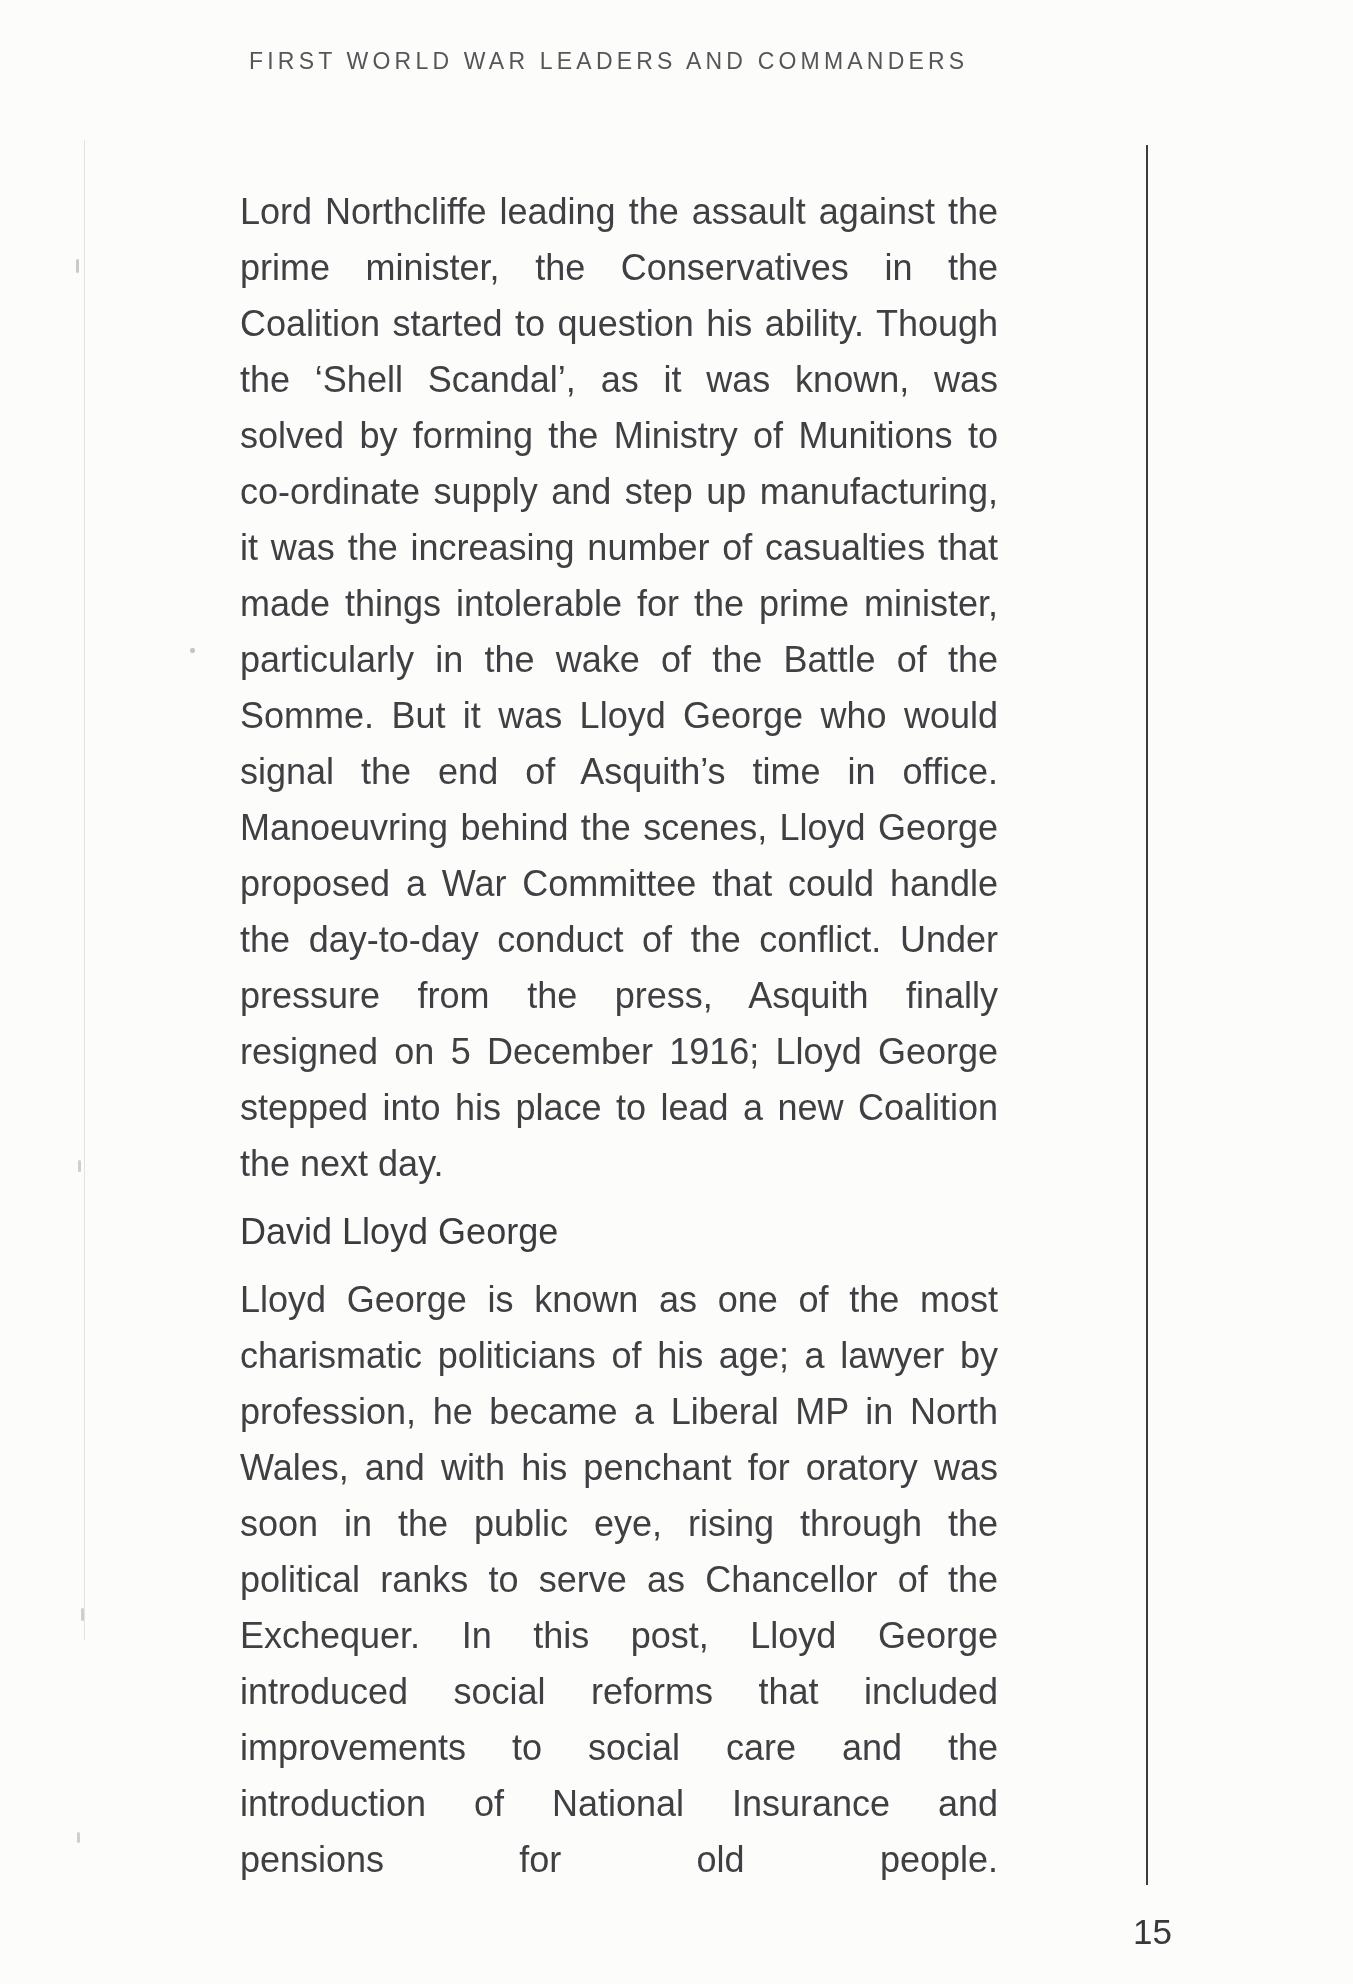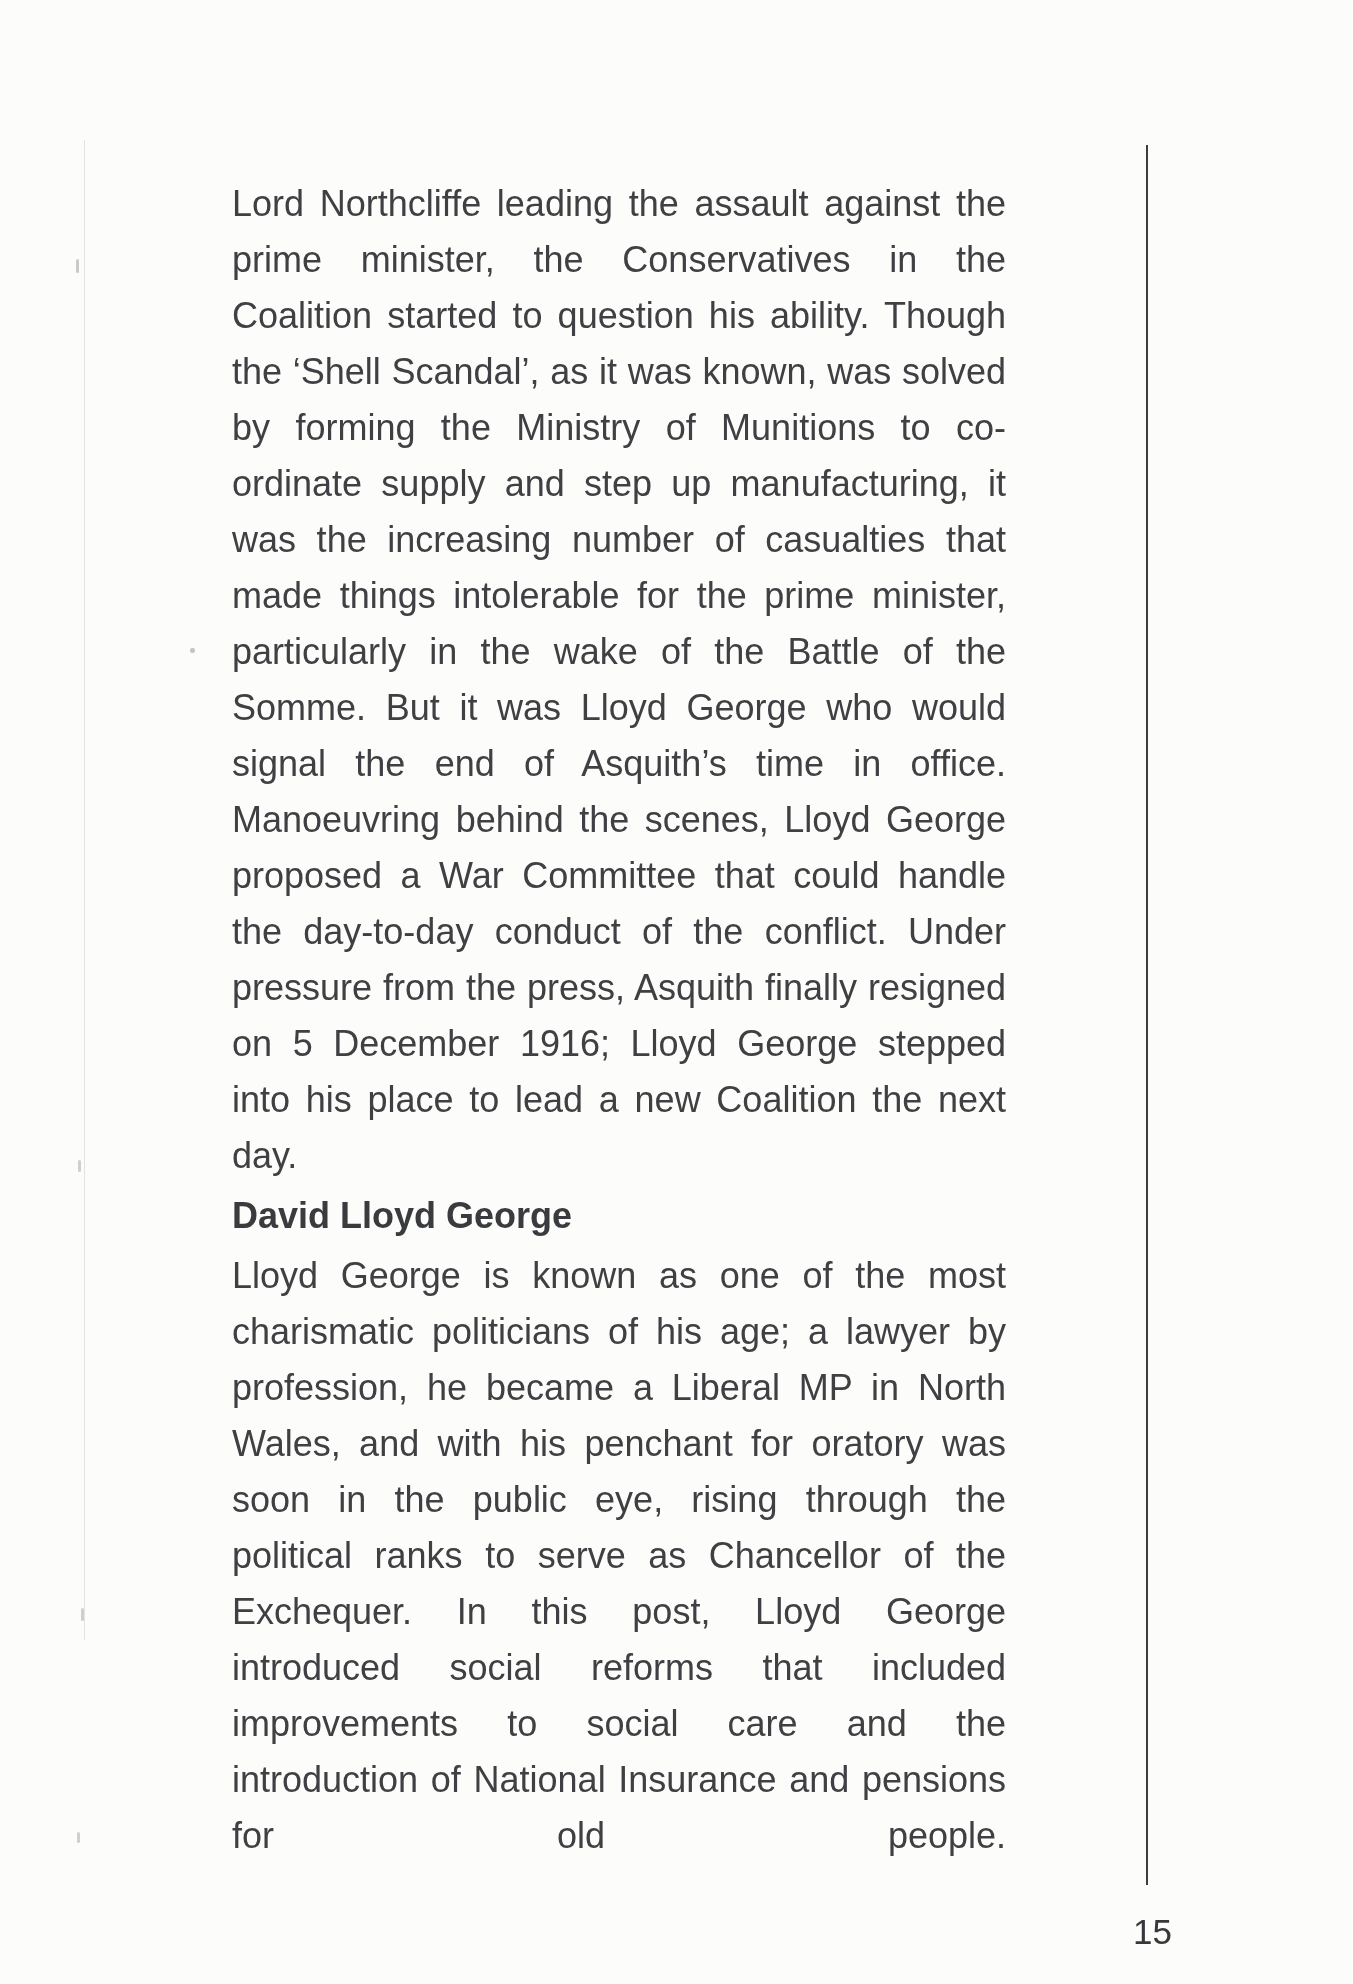--- a/index.html
+++ b/index.html
@@ -46,27 +46,27 @@
     position: absolute;
     left: 228px;
     top: 172px;
     width: 782px;
     color: #404044;
     font-size: 36px;
     line-height: 56px;
     text-align: justify;
   }
   .content p {
-    margin: 4px;
+    margin: 12px;
   }
   .section-heading {
     margin: 56px 0 0 0;
     font-size: 36px;
     line-height: 56px;
-    font-weight: 700;
+    font-weight: 400;
     color: #3a3b3f;
     text-align: left;
   }
   .justify-last {
     text-align-last: justify;
   }
   .page-number {
     position: absolute;
     left: 1133px;
     top: 1912px;
@@ -82,20 +82,21 @@
   .speck-2 { left: 190px; top: 648px;  width: 5px; height: 5px;  opacity: .5;  }
   .speck-3 { left: 78px;  top: 1160px; width: 3px; height: 12px; opacity: .4;  }
   .speck-4 { left: 81px;  top: 1608px; width: 3px; height: 13px; opacity: .4;  }
   .speck-5 { left: 77px;  top: 1832px; width: 3px; height: 11px; opacity: .4;  }
 </style>
 </head>
 <body>
 
 <div class="page">
 
+  <div class="running-header">FIRST WORLD WAR LEADERS AND COMMANDERS</div>
 
   <div class="scan-crease"></div>
 
   <div class="margin-rule"></div>
 
   <div class="content">
     <p>Lord Northcliffe leading the assault against the prime minister, the Conservatives in the Coalition started to question his ability. Though the ‘Shell Scandal’, as it was known, was solved by forming the Ministry of Munitions to co-ordinate supply and step up manufacturing, it was the increasing number of casualties that made things intolerable for the prime minister, particularly in the wake of the Battle of the Somme. But it was Lloyd George who would signal the end of Asquith’s time in office. Manoeuvring behind the scenes, Lloyd George proposed a War Committee that could handle the day-to-day conduct of the conflict. Under pressure from the press, Asquith finally resigned on 5 December 1916; Lloyd George stepped into his place to lead a new Coalition the next day.</p>
 
     <p class="section-heading">David Lloyd George</p>
 

